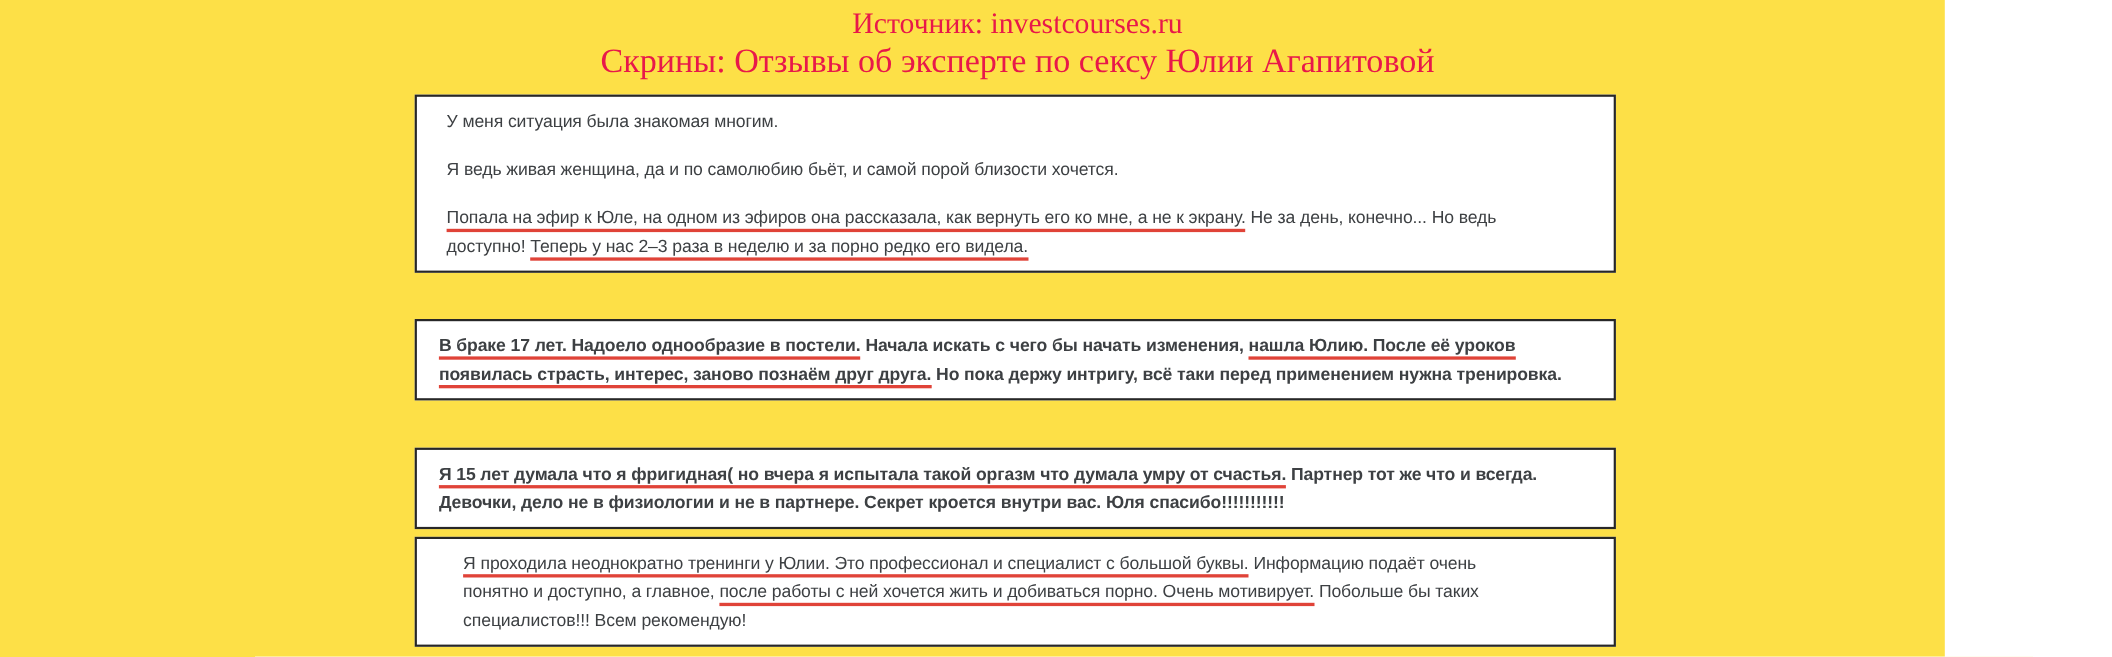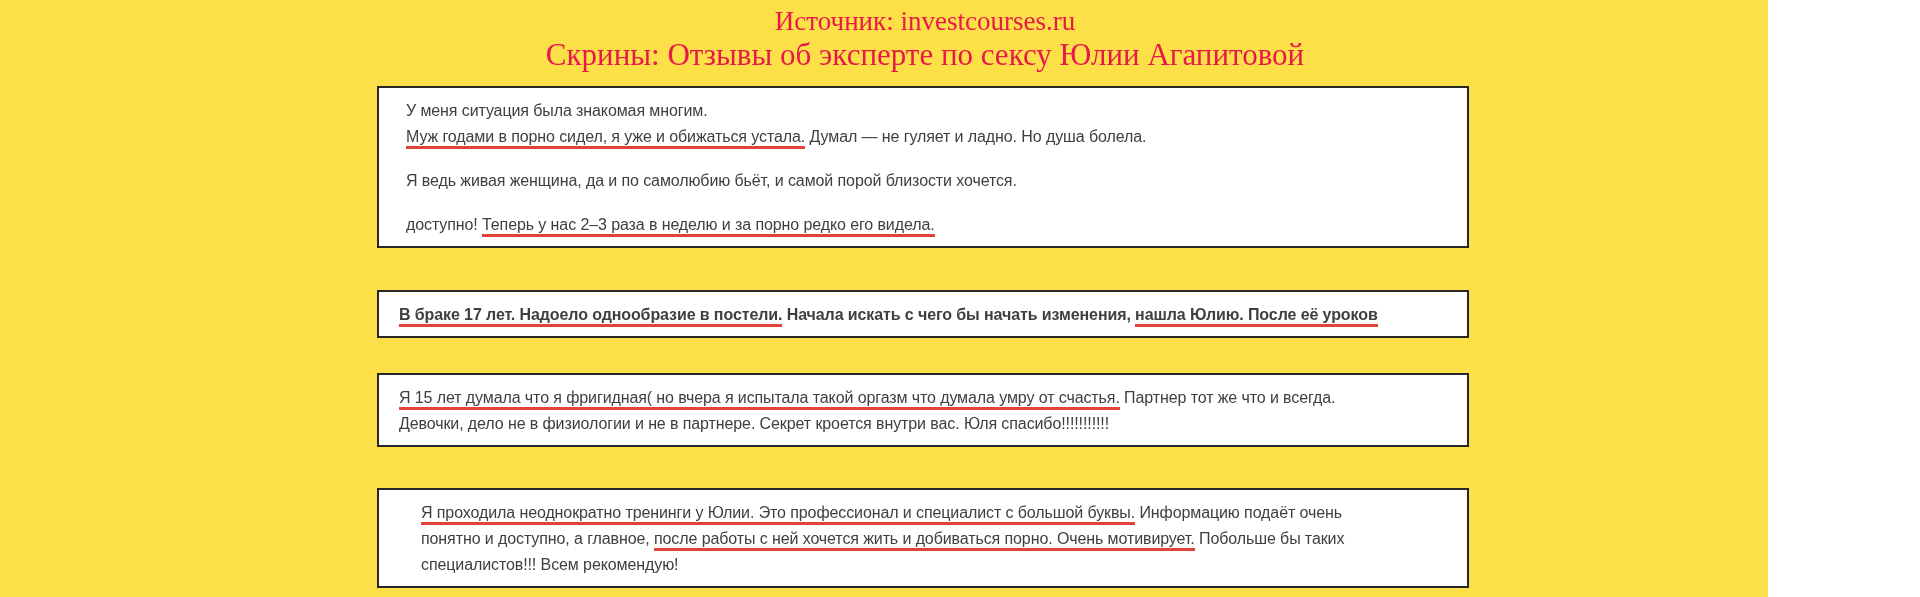--- a/index.html
+++ b/index.html
@@ -30,46 +30,47 @@
     box-sizing: border-box;
     border: 2px solid var(--border-color, #272727);
     background: #ffffff;
     padding: 10px 20px 8px 20px;
     color: var(--text-color, #3d4043);
     font-size: 16px;
     letter-spacing: -0.1px;
   }
   .box-1 { top: 86px; padding-left: 27px;  }
   .box-2 { top: 290px; font-weight: bold; }
-  .box-3 { top: 373px; }
+  .box-3 { top: 407px; font-weight: bold; }
   .box-4 { top: 488px; padding-left: 42px; }
   .line { line-height: 26px; white-space: nowrap; }
   .line.blank { height: 18px; line-height: 18px; }
   .u {
     border-bottom: 3px solid var(--underline-red, #e04338);
     padding-bottom: 1px;
   }
 </style>
 </head>
 <body>
 
 <div class="page">
   <div class="hdr hdr1">Источник: investcourses.ru</div>
   <div class="hdr hdr2">Скрины: Отзывы об эксперте по сексу Юлии Агапитовой</div>
 
   <div class="review-box box-1">
       <div class="line"><span>У меня ситуация была знакомая многим.</span></div>
-      <div class="line"><span class="u">Муж годами в порно сидел, я уже и обижаться устала.</span><span> Думал — не гуляет и ладно. Но душа болела.</span></div>
       <div class="line blank"></div>
       <div class="line"><span>Я ведь живая женщина, да и по самолюбию бьёт, и самой порой близости хочется.</span></div>
       <div class="line blank"></div>
+      <div class="line"><span class="u">Попала на эфир к Юле, на одном из эфиров она рассказала, как вернуть его ко мне, а не к экрану.</span><span> Не за день, конечно... Но ведь</span></div>
       <div class="line"><span>доступно! </span><span class="u">Теперь у нас 2–3 раза в неделю и за порно редко его видела.</span></div>
     </div>
   <div class="review-box box-2">
       <div class="line"><span class="u">В браке 17 лет. Надоело однообразие в постели.</span><span> Начала искать с чего бы начать изменения, </span><span class="u">нашла Юлию. После её уроков</span></div>
+      <div class="line"><span class="u">появилась страсть, интерес, заново познаём друг друга.</span><span> Но пока держу интригу, всё таки перед применением нужна тренировка.</span></div>
     </div>
   <div class="review-box box-3">
       <div class="line"><span class="u">Я 15 лет думала что я фригидная( но вчера я испытала такой оргазм что думала умру от счастья.</span><span> Партнер тот же что и всегда.</span></div>
       <div class="line"><span>Девочки, дело не в физиологии и не в партнере. Секрет кроется внутри вас. Юля спасибо!!!!!!!!!!!</span></div>
     </div>
   <div class="review-box box-4">
       <div class="line"><span class="u">Я проходила неоднократно тренинги у Юлии. Это профессионал и специалист с большой буквы.</span><span> Информацию подаёт очень</span></div>
       <div class="line"><span>понятно и доступно, а главное, </span><span class="u">после работы с ней хочется жить и добиваться порно. Очень мотивирует.</span><span> Побольше бы таких</span></div>
       <div class="line"><span>специалистов!!! Всем рекомендую!</span></div>
     </div>

